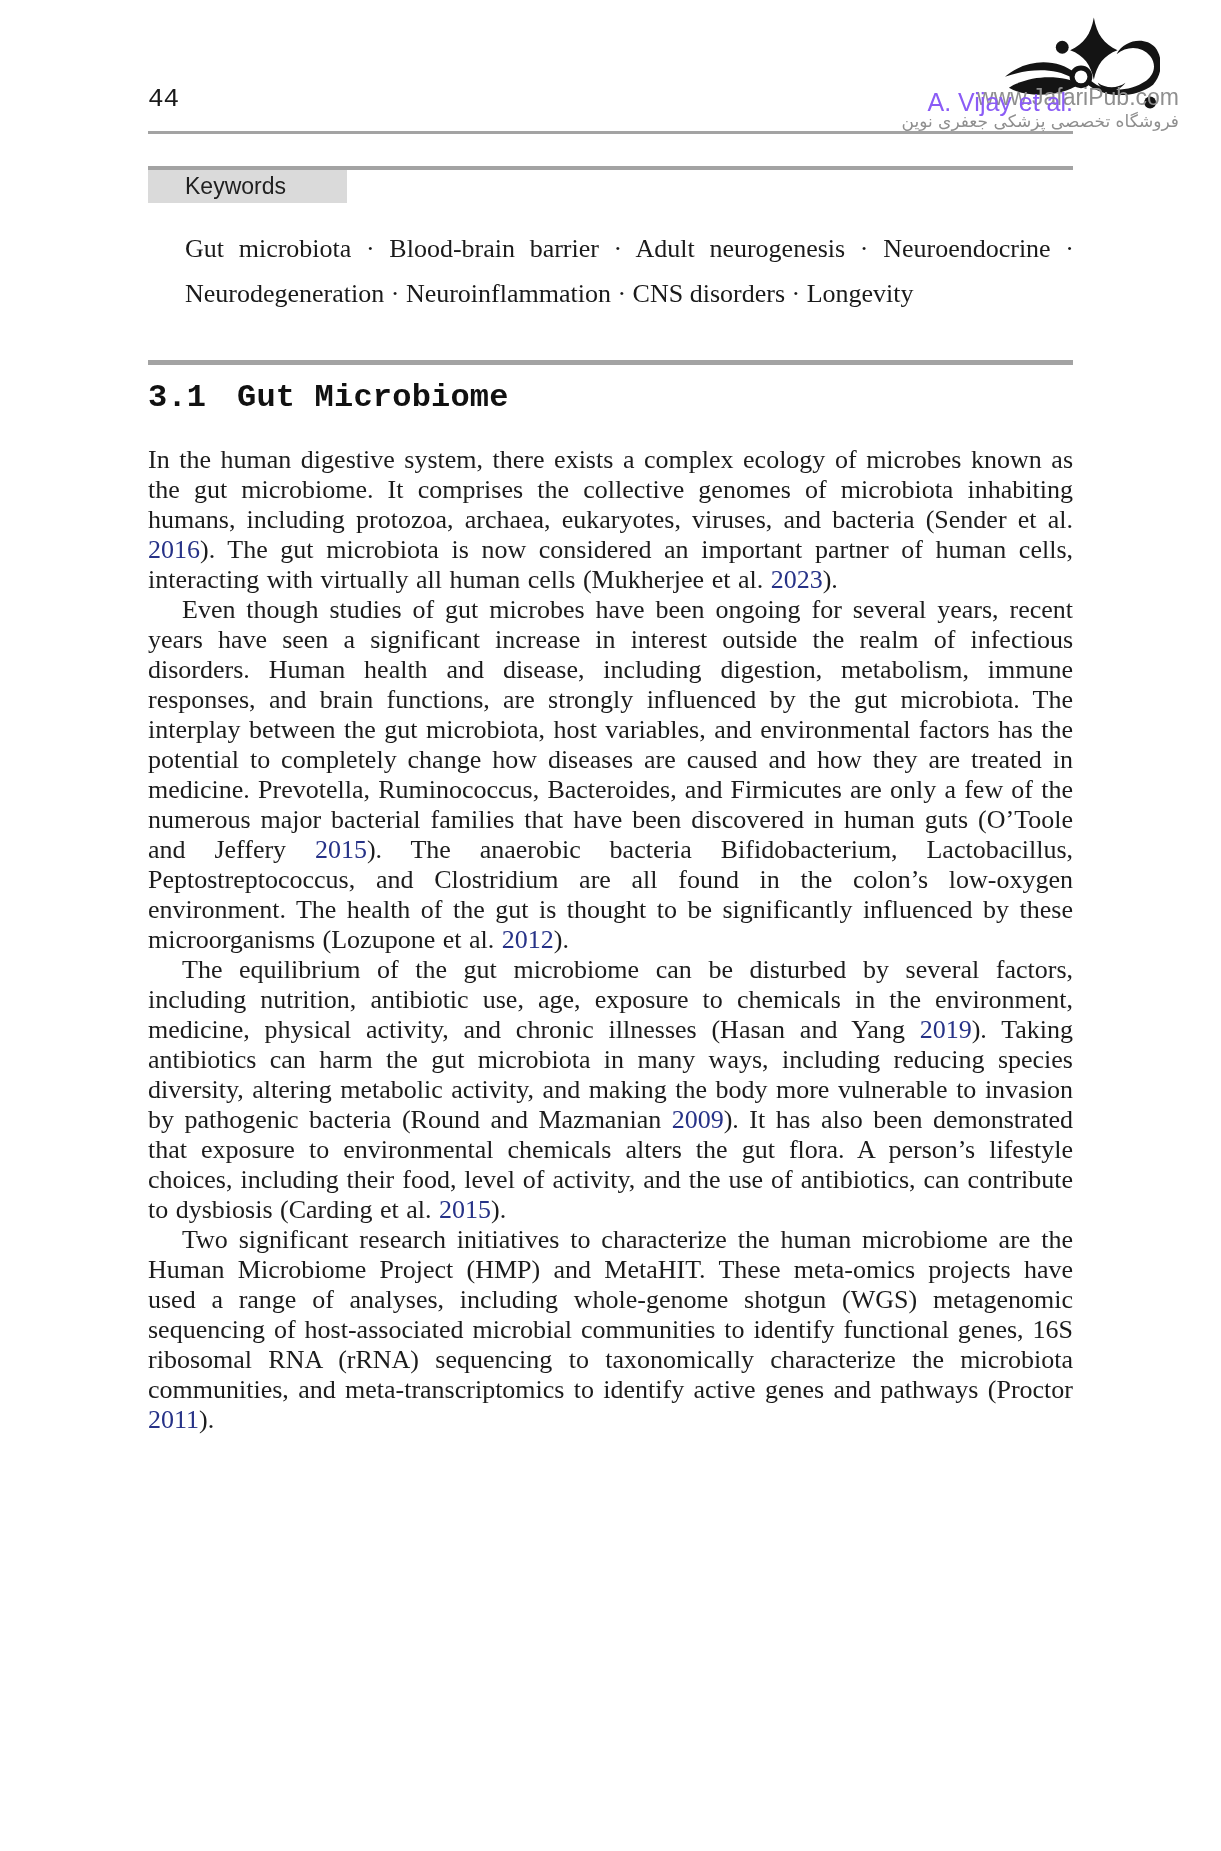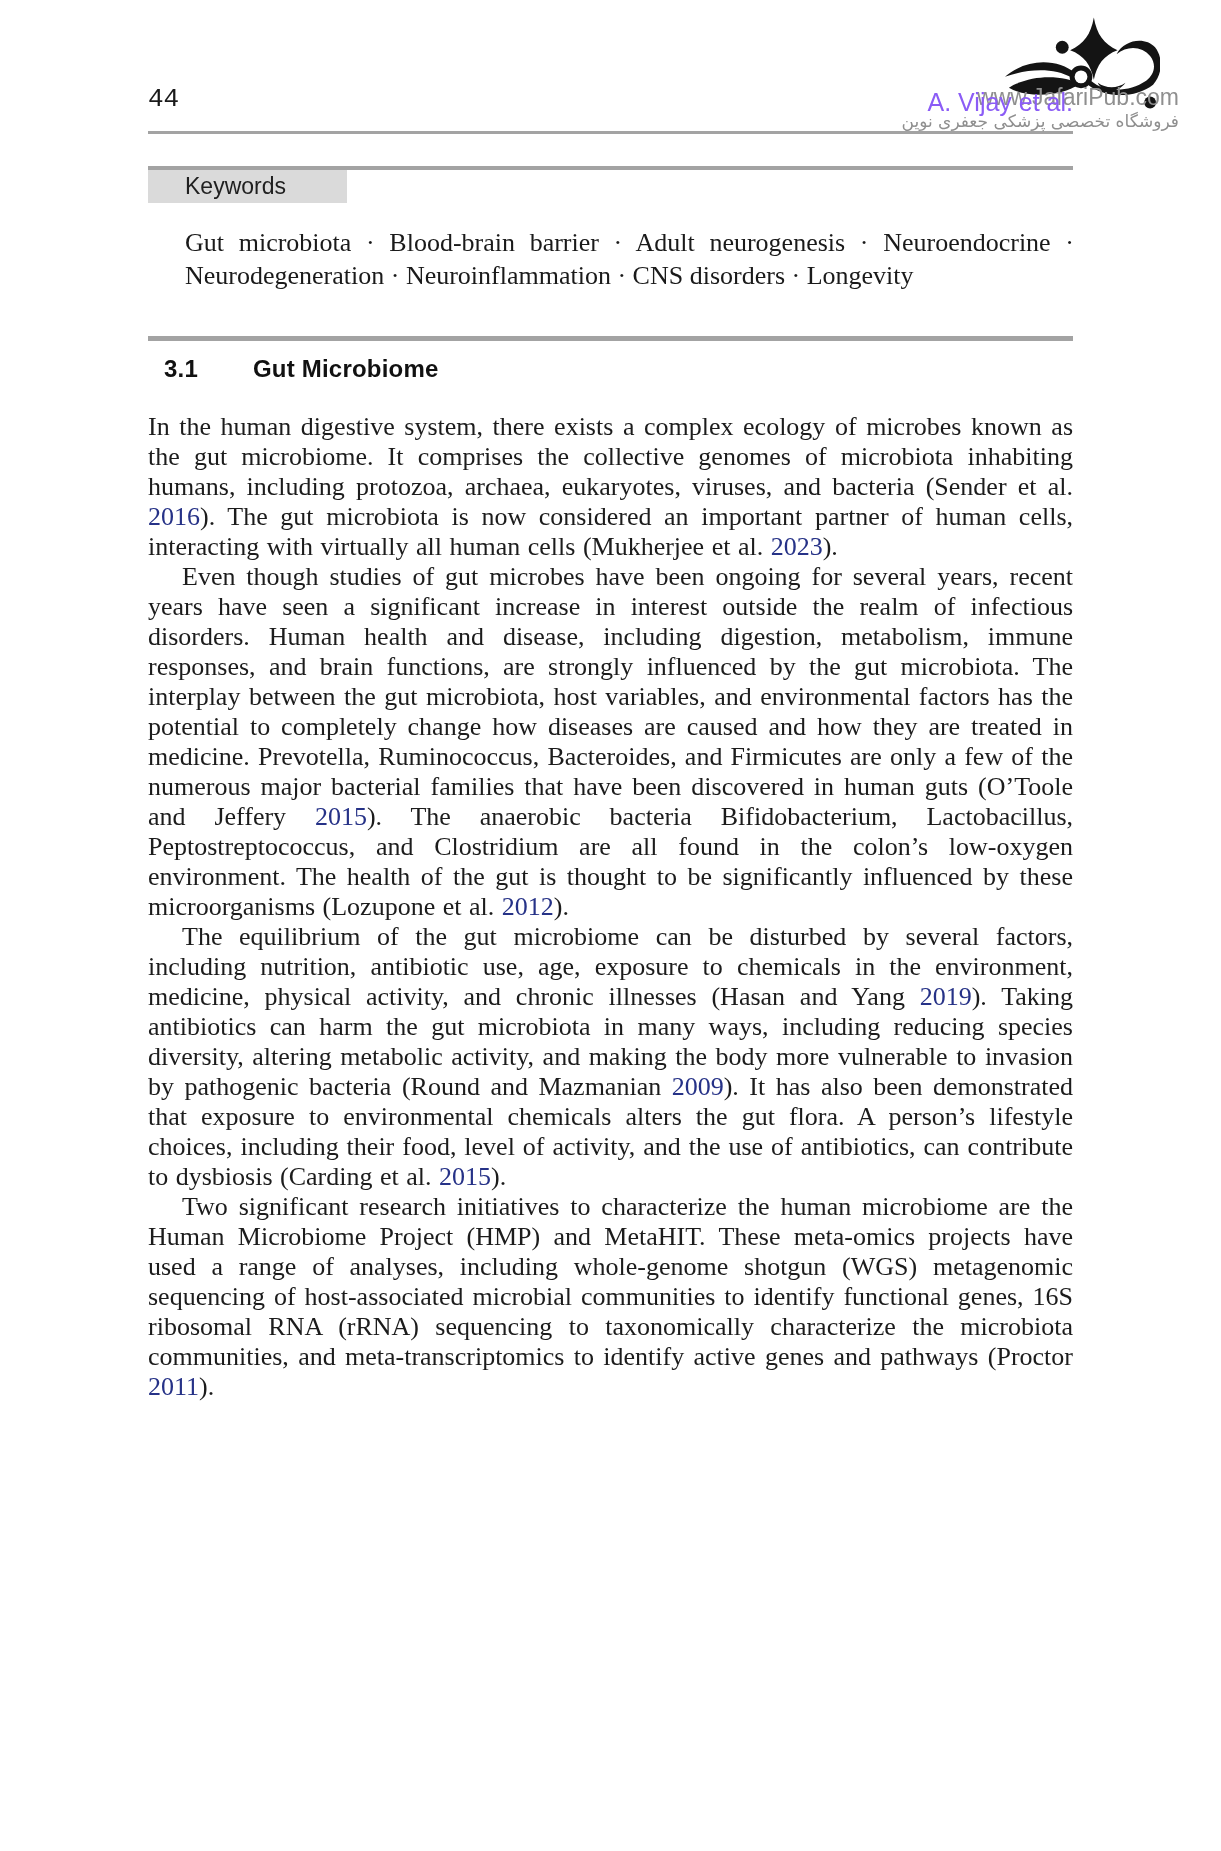--- a/index.html
+++ b/index.html
@@ -42,27 +42,27 @@
   .content{position:absolute;left:148px;top:166px;width:925px;}
   
   .kw-topline{height:4px;background:var(--rule_gray);}
   .kw-box{
     width:199px;height:33px;background:var(--keywords_bg);
     display:flex;align-items:center;box-sizing:border-box;padding-left:37px;
     font-family:"Liberation Sans", sans-serif;font-weight:normal;font-size:23px;color:#1f1f1f;
   }
   .kw-text{
     margin-top:23px;padding-left:37px;box-sizing:border-box;width:926px;
-    font-size:26px;line-height:33px;text-align:justify;color:#1a1a1a;
+    font-size:26px;line-height:45px;text-align:justify;color:#1a1a1a;
   }
   
   .sec-rule{height:5px;background:var(--rule_gray);margin-top:44px;}
   h2{
-    margin:14px 0 0 16px;display:flex;
-    font-family:Liberation Sans, sans-serif;font-weight:bold;font-size:24px;color:#111;
+    margin:14px 0 0 0;display:flex;
+    font-family:Liberation Mono, monospace;font-weight:bold;font-size:32px;color:#111;
     letter-spacing:.2px;
   }
   .sec-num{width:89px;flex:0 0 auto;}
   
   .pars{margin-top:29px;}
   .pars p{
     margin:0;font-size:26px;line-height:30px;text-align:justify;
     color:var(--text_black);word-spacing:1px;
   }
   .pars p.indent{text-indent:34px;}

